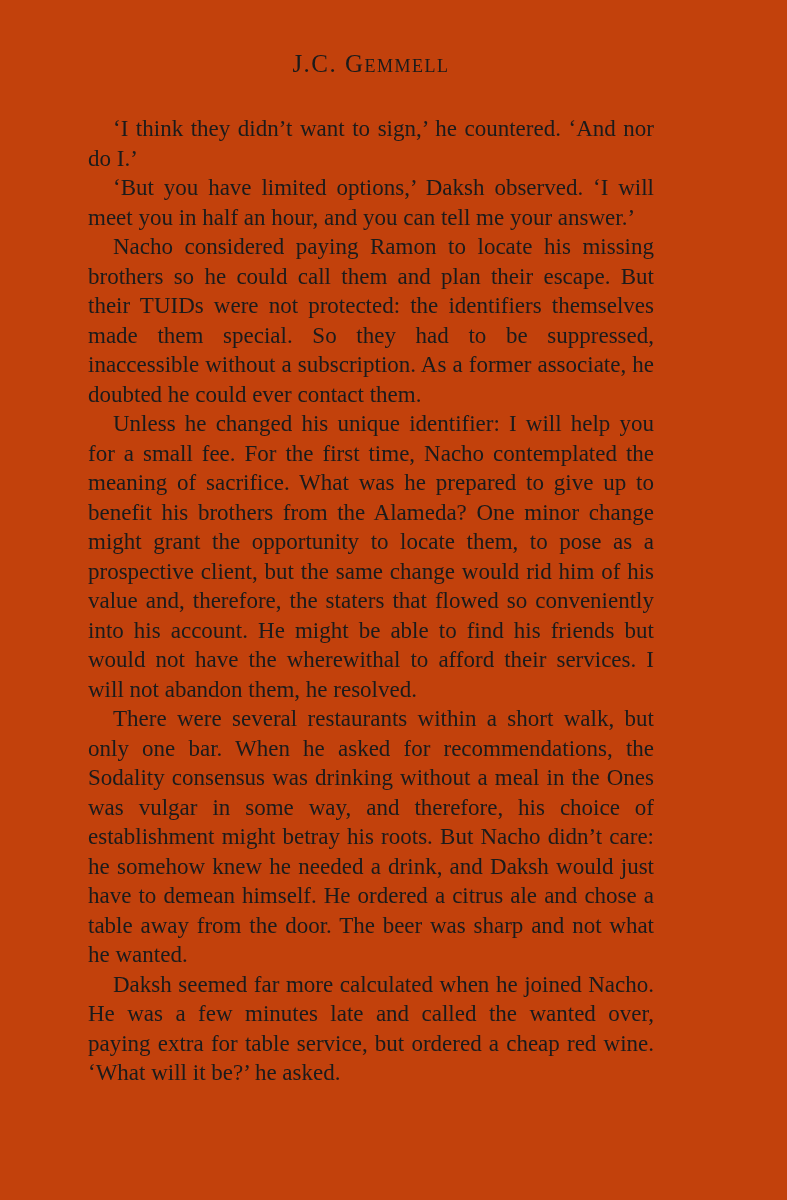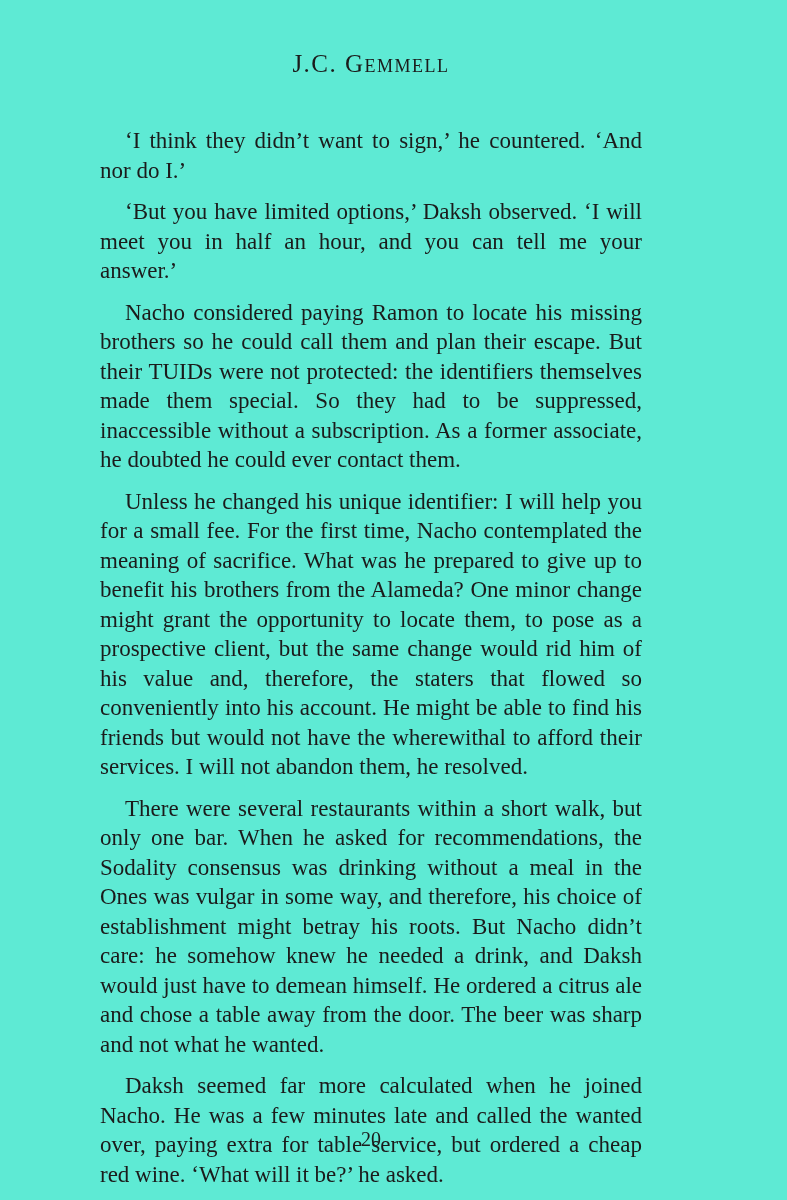--- a/index.html
+++ b/index.html
@@ -4,21 +4,21 @@
 <style>
   html, body {
     margin: 0;
     padding: 0;
     background: #ffffff;
   }
   .page {
     position: relative;
     width: 787px;
     height: 1200px;
-    background: #5eead4;
+    background: #c2410c;
     color: #1b1b1b;
     font-family: "Liberation Serif", serif;
     overflow: hidden;
   }
   .running-head {
     position: absolute;
     top: 50px;
     left: 88px;
     width: 566px;
     text-align: center;
@@ -32,21 +32,21 @@
     position: absolute;
     top: 114px;
     left: 88px;
     width: 566px;
     font-size: 23px;
     line-height: 29.5px;
     text-align: justify;
     color: #1b1b1b;
   }
   .text-block p {
-    margin: 12px;
+    margin: 0;
     padding: 0;
     text-indent: 25px;
   }
   .page-number {
     position: absolute;
     top: 1128px;
     left: 88px;
     width: 566px;
     text-align: center;
     font-size: 20px;
@@ -62,15 +62,14 @@
 
   <div class="text-block">
     <p>‘I think they didn’t want to sign,’ he countered. ‘And nor do I.’</p>
     <p>‘But you have limited options,’ Daksh observed. ‘I will meet you in half an hour, and you can tell me your answer.’</p>
     <p>Nacho considered paying Ramon to locate his missing brothers so he could call them and plan their escape. But their TUIDs were not protected: the identifiers themselves made them special. So they had to be suppressed, inaccessible without a subscription. As a former associate, he doubted he could ever contact them.</p>
     <p>Unless he changed his unique identifier: I will help you for a small fee. For the first time, Nacho contemplated the meaning of sacrifice. What was he prepared to give up to benefit his brothers from the Alameda? One minor change might grant the opportunity to locate them, to pose as a prospective client, but the same change would rid him of his value and, therefore, the staters that flowed so conveniently into his account. He might be able to find his friends but would not have the wherewithal to afford their services. I will not abandon them, he resolved.</p>
     <p>There were several restaurants within a short walk, but only one bar. When he asked for recommendations, the Sodality consensus was drinking without a meal in the Ones was vulgar in some way, and therefore, his choice of establishment might betray his roots. But Nacho didn’t care: he somehow knew he needed a drink, and Daksh would just have to demean himself. He ordered a citrus ale and chose a table away from the door. The beer was sharp and not what he wanted.</p>
     <p>Daksh seemed far more calculated when he joined Nacho. He was a few minutes late and called the wanted over, paying extra for table service, but ordered a cheap red wine. ‘What will it be?’ he asked.</p>
   </div>
 
-  <div class="page-number">20</div>
 
 </div>
 
 </body></html>

